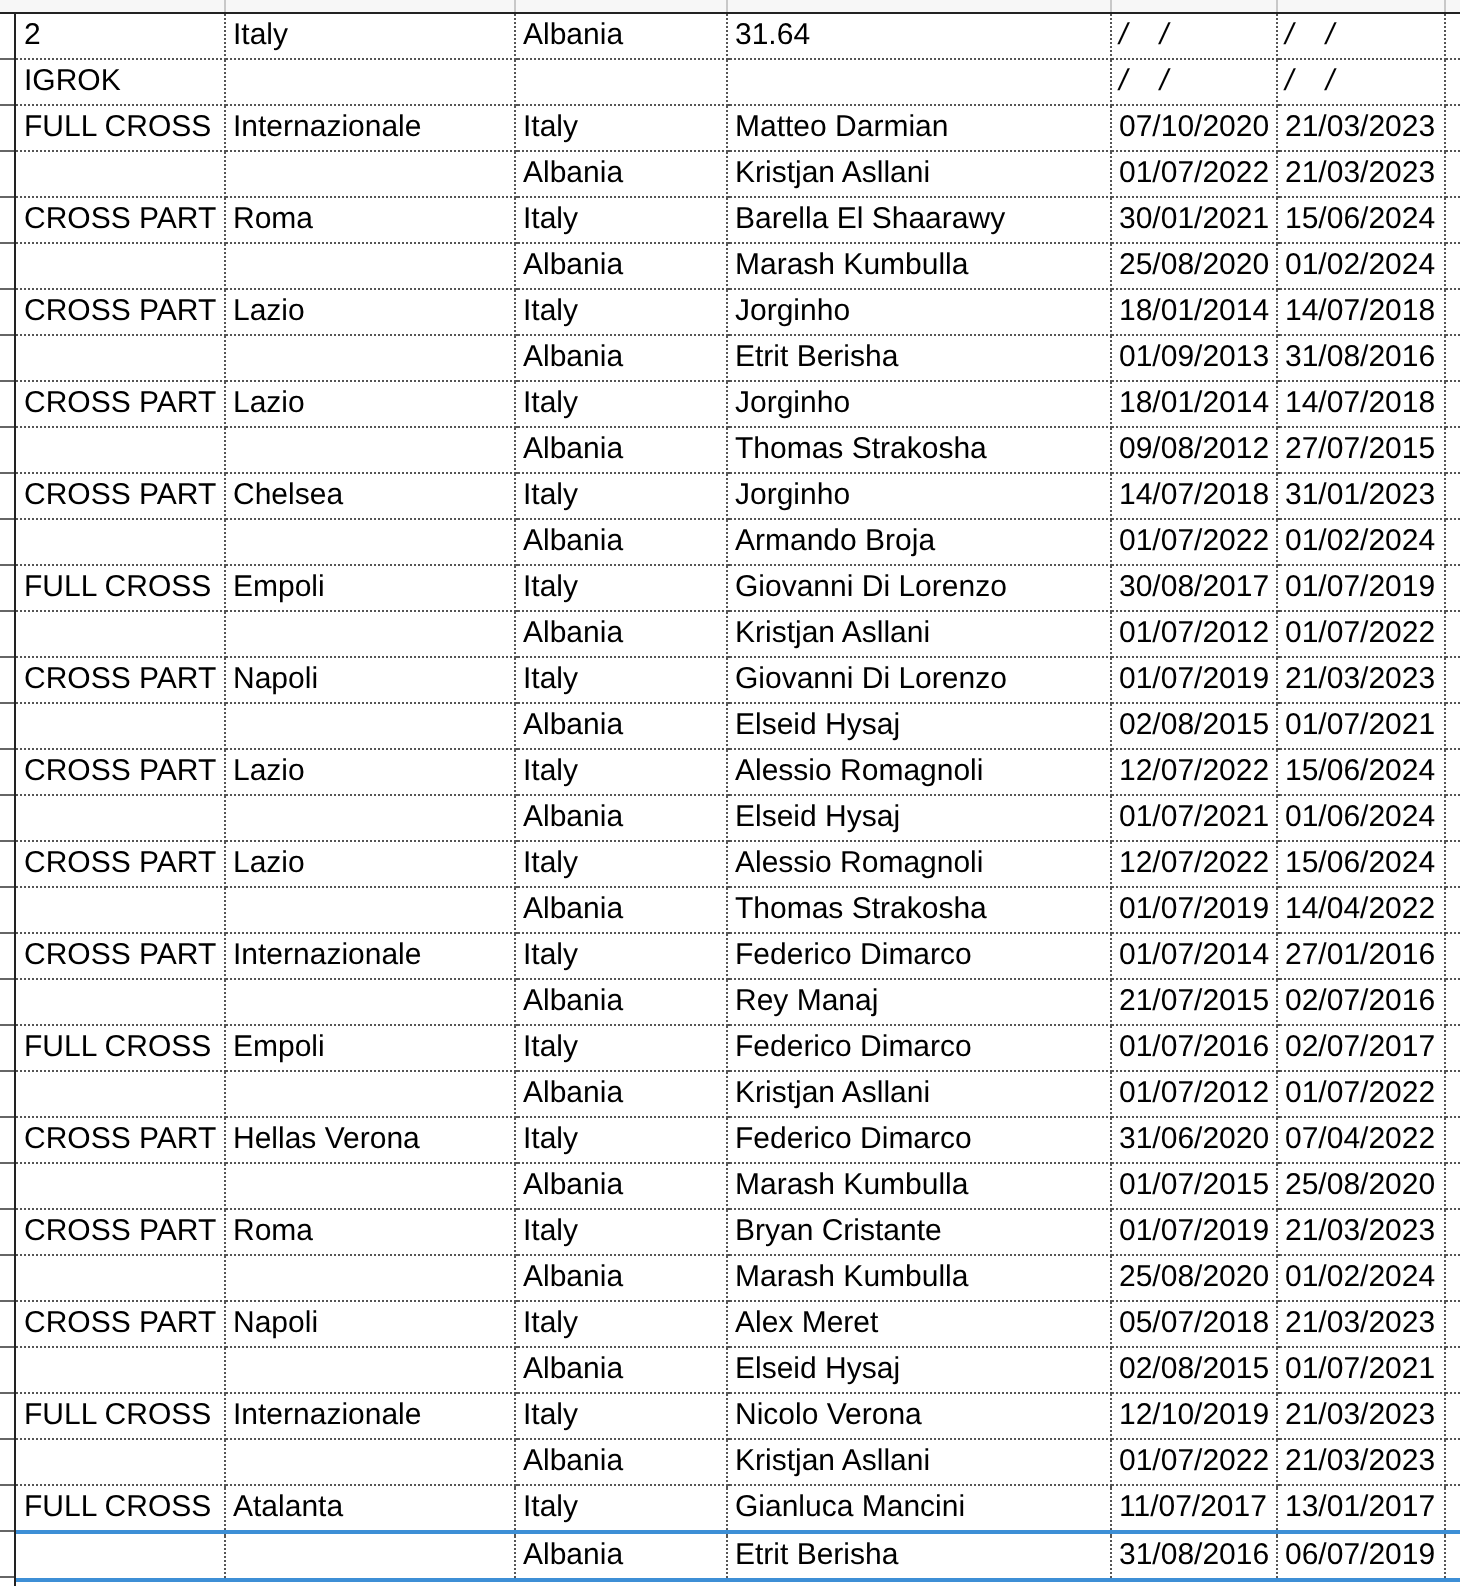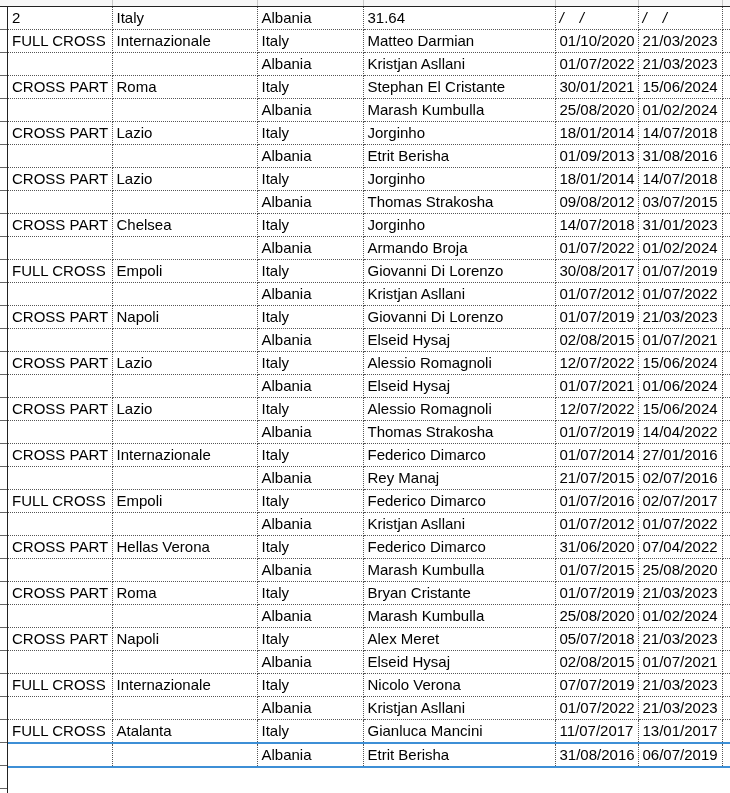--- a/index.html
+++ b/index.html
@@ -83,42 +83,51 @@
         <tr>
           <td>2</td>
           <td>Italy</td>
           <td>Albania</td>
           <td>31.64</td>
           <td class="datecell slash">/ /</td>
           <td class="datecell slash">/ /</td>
           <td class="c7"></td>
         </tr>
         <tr>
+          <td>IGROK</td>
+          <td></td>
+          <td></td>
+          <td></td>
+          <td class="datecell slash">/ /</td>
+          <td class="datecell slash">/ /</td>
+          <td class="c7"></td>
+        </tr>
+        <tr>
           <td>FULL CROSS</td>
           <td>Internazionale</td>
           <td>Italy</td>
           <td>Matteo Darmian</td>
-          <td class="datecell">01/10/2020</td>
+          <td class="datecell">07/10/2020</td>
           <td class="datecell">21/03/2023</td>
           <td class="c7"></td>
         </tr>
         <tr>
           <td></td>
           <td></td>
           <td>Albania</td>
           <td>Kristjan Asllani</td>
           <td class="datecell">01/07/2022</td>
           <td class="datecell">21/03/2023</td>
           <td class="c7"></td>
         </tr>
         <tr>
           <td>CROSS PART</td>
           <td>Roma</td>
           <td>Italy</td>
-          <td>Stephan El Cristante</td>
+          <td>Barella El Shaarawy</td>
           <td class="datecell">30/01/2021</td>
           <td class="datecell">15/06/2024</td>
           <td class="c7"></td>
         </tr>
         <tr>
           <td></td>
           <td></td>
           <td>Albania</td>
           <td>Marash Kumbulla</td>
           <td class="datecell">25/08/2020</td>
@@ -151,21 +160,21 @@
           <td class="datecell">18/01/2014</td>
           <td class="datecell">14/07/2018</td>
           <td class="c7"></td>
         </tr>
         <tr>
           <td></td>
           <td></td>
           <td>Albania</td>
           <td>Thomas Strakosha</td>
           <td class="datecell">09/08/2012</td>
-          <td class="datecell">03/07/2015</td>
+          <td class="datecell">27/07/2015</td>
           <td class="c7"></td>
         </tr>
         <tr>
           <td>CROSS PART</td>
           <td>Chelsea</td>
           <td>Italy</td>
           <td>Jorginho</td>
           <td class="datecell">14/07/2018</td>
           <td class="datecell">31/01/2023</td>
           <td class="c7"></td>
@@ -339,21 +348,21 @@
           <td>Elseid Hysaj</td>
           <td class="datecell">02/08/2015</td>
           <td class="datecell">01/07/2021</td>
           <td class="c7"></td>
         </tr>
         <tr>
           <td>FULL CROSS</td>
           <td>Internazionale</td>
           <td>Italy</td>
           <td>Nicolo Verona</td>
-          <td class="datecell">07/07/2019</td>
+          <td class="datecell">12/10/2019</td>
           <td class="datecell">21/03/2023</td>
           <td class="c7"></td>
         </tr>
         <tr>
           <td></td>
           <td></td>
           <td>Albania</td>
           <td>Kristjan Asllani</td>
           <td class="datecell">01/07/2022</td>
           <td class="datecell">21/03/2023</td>

